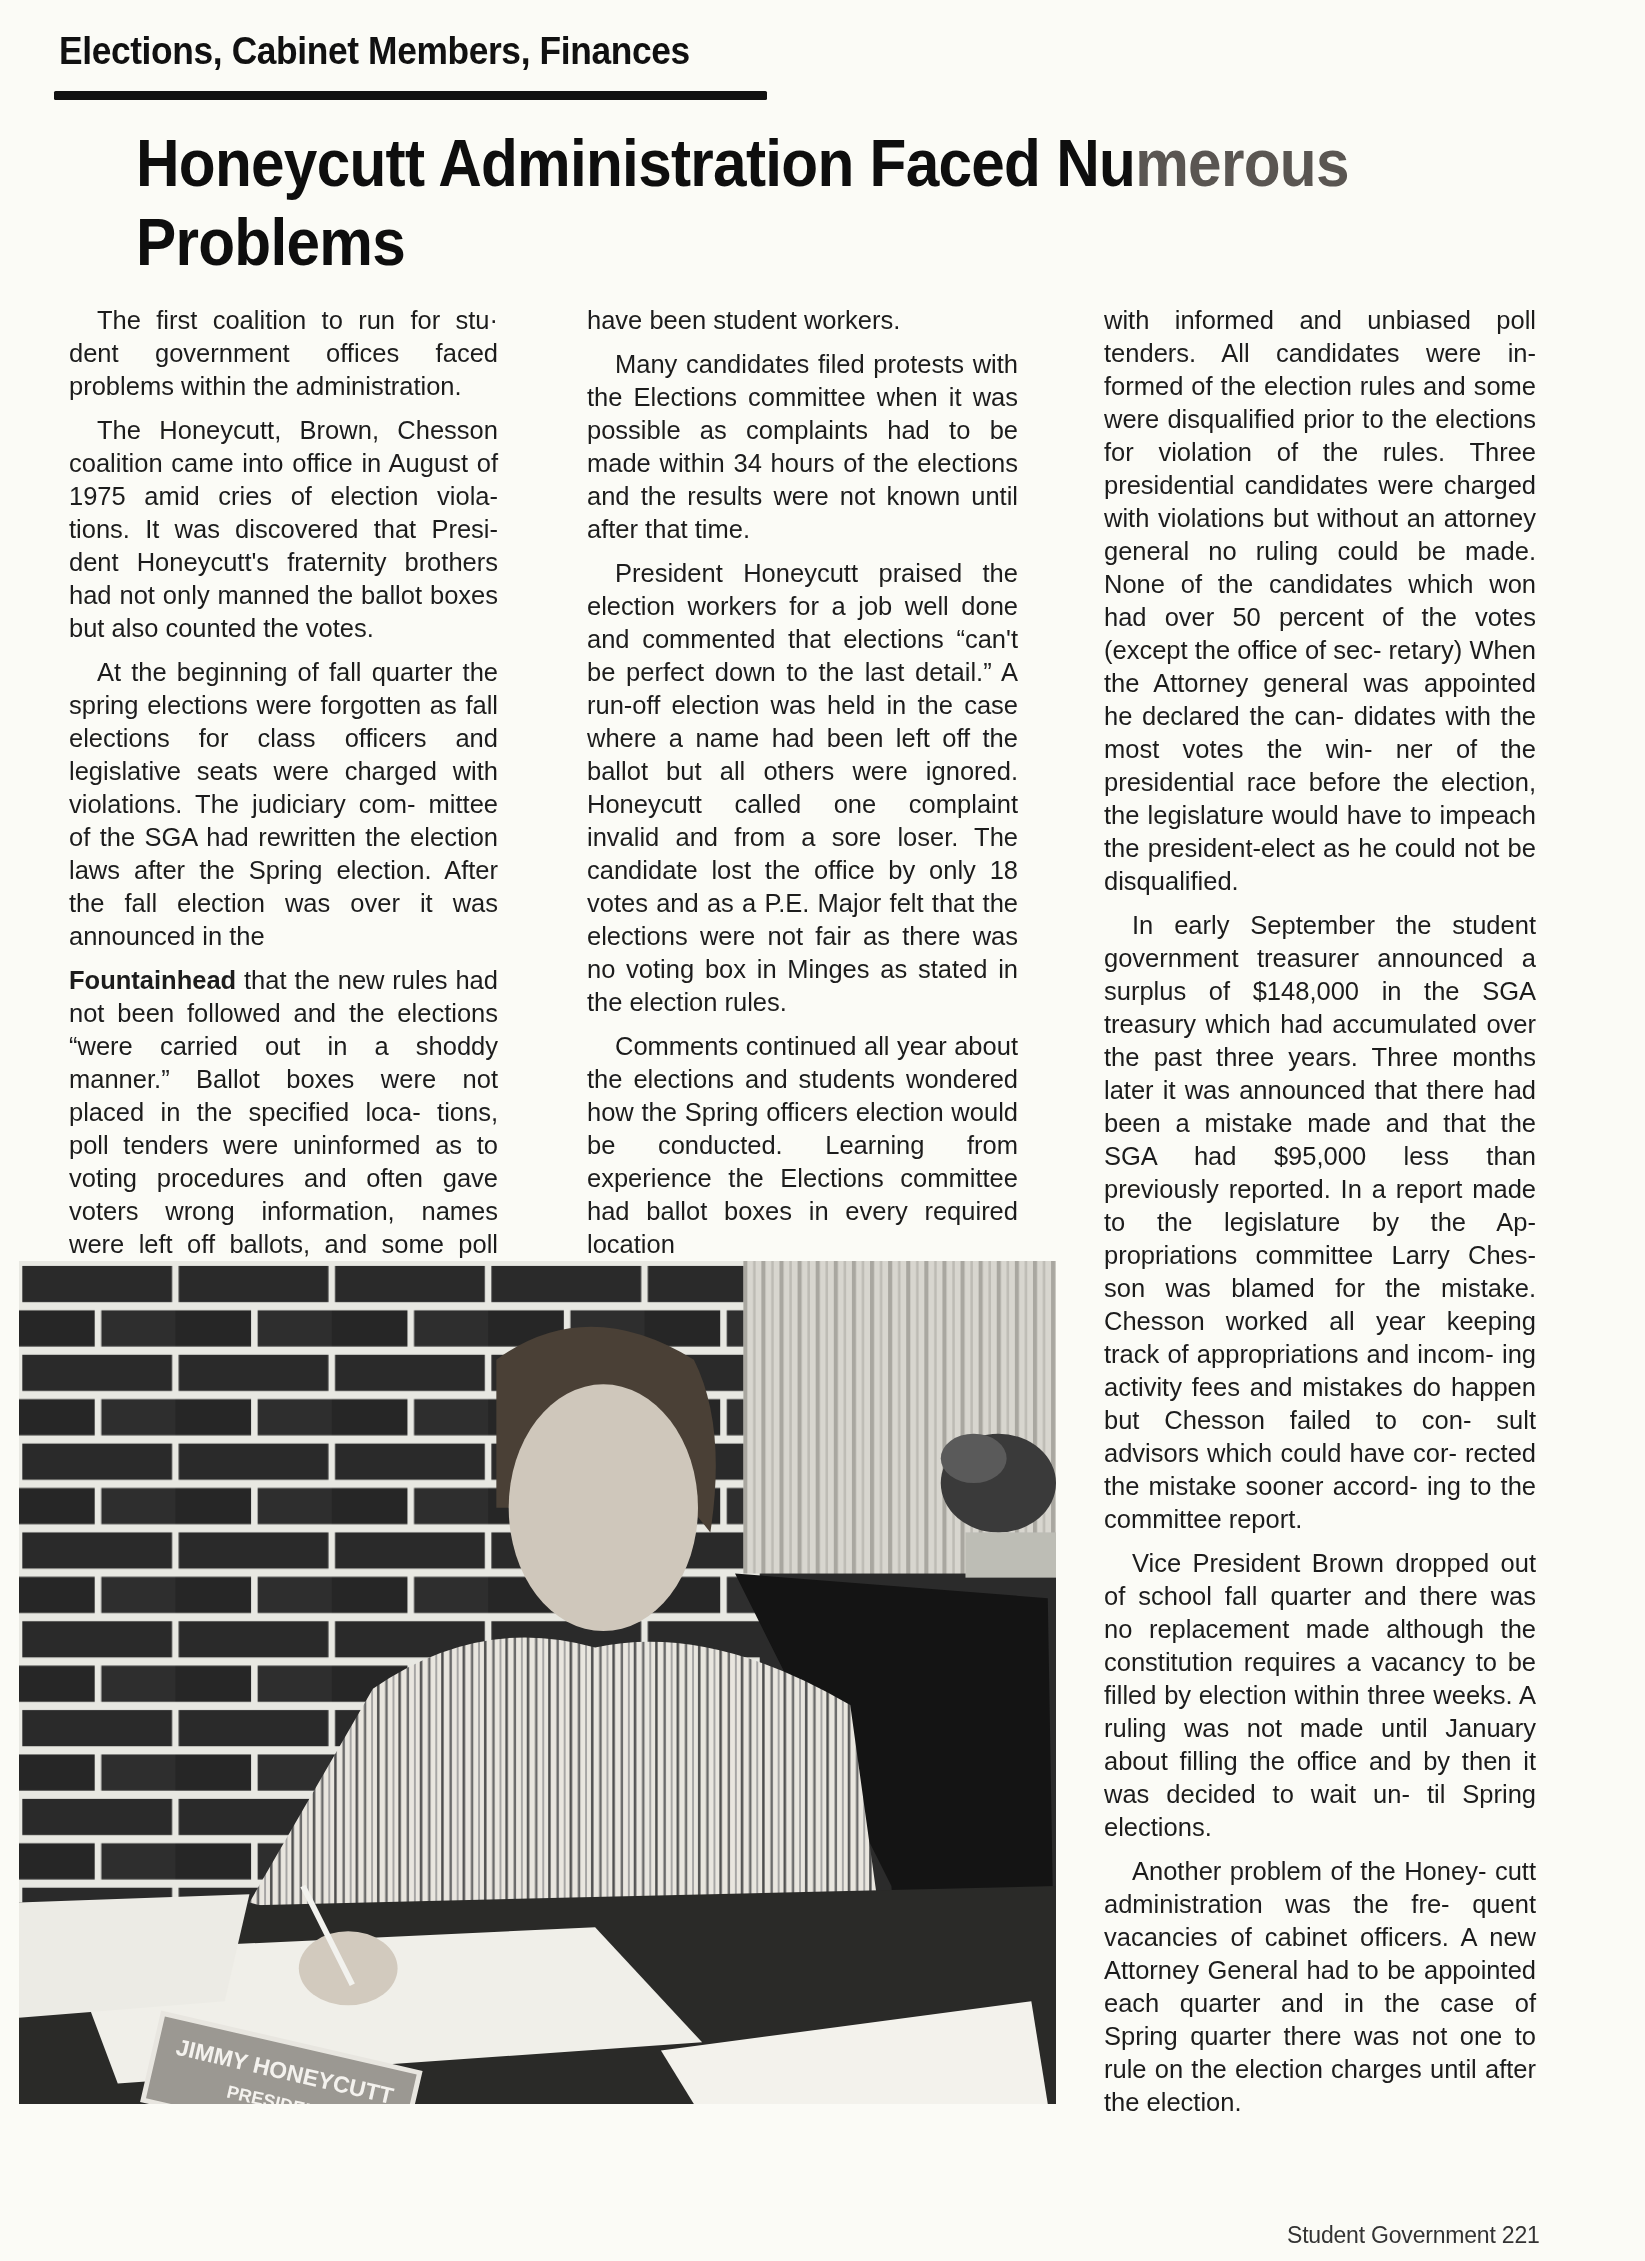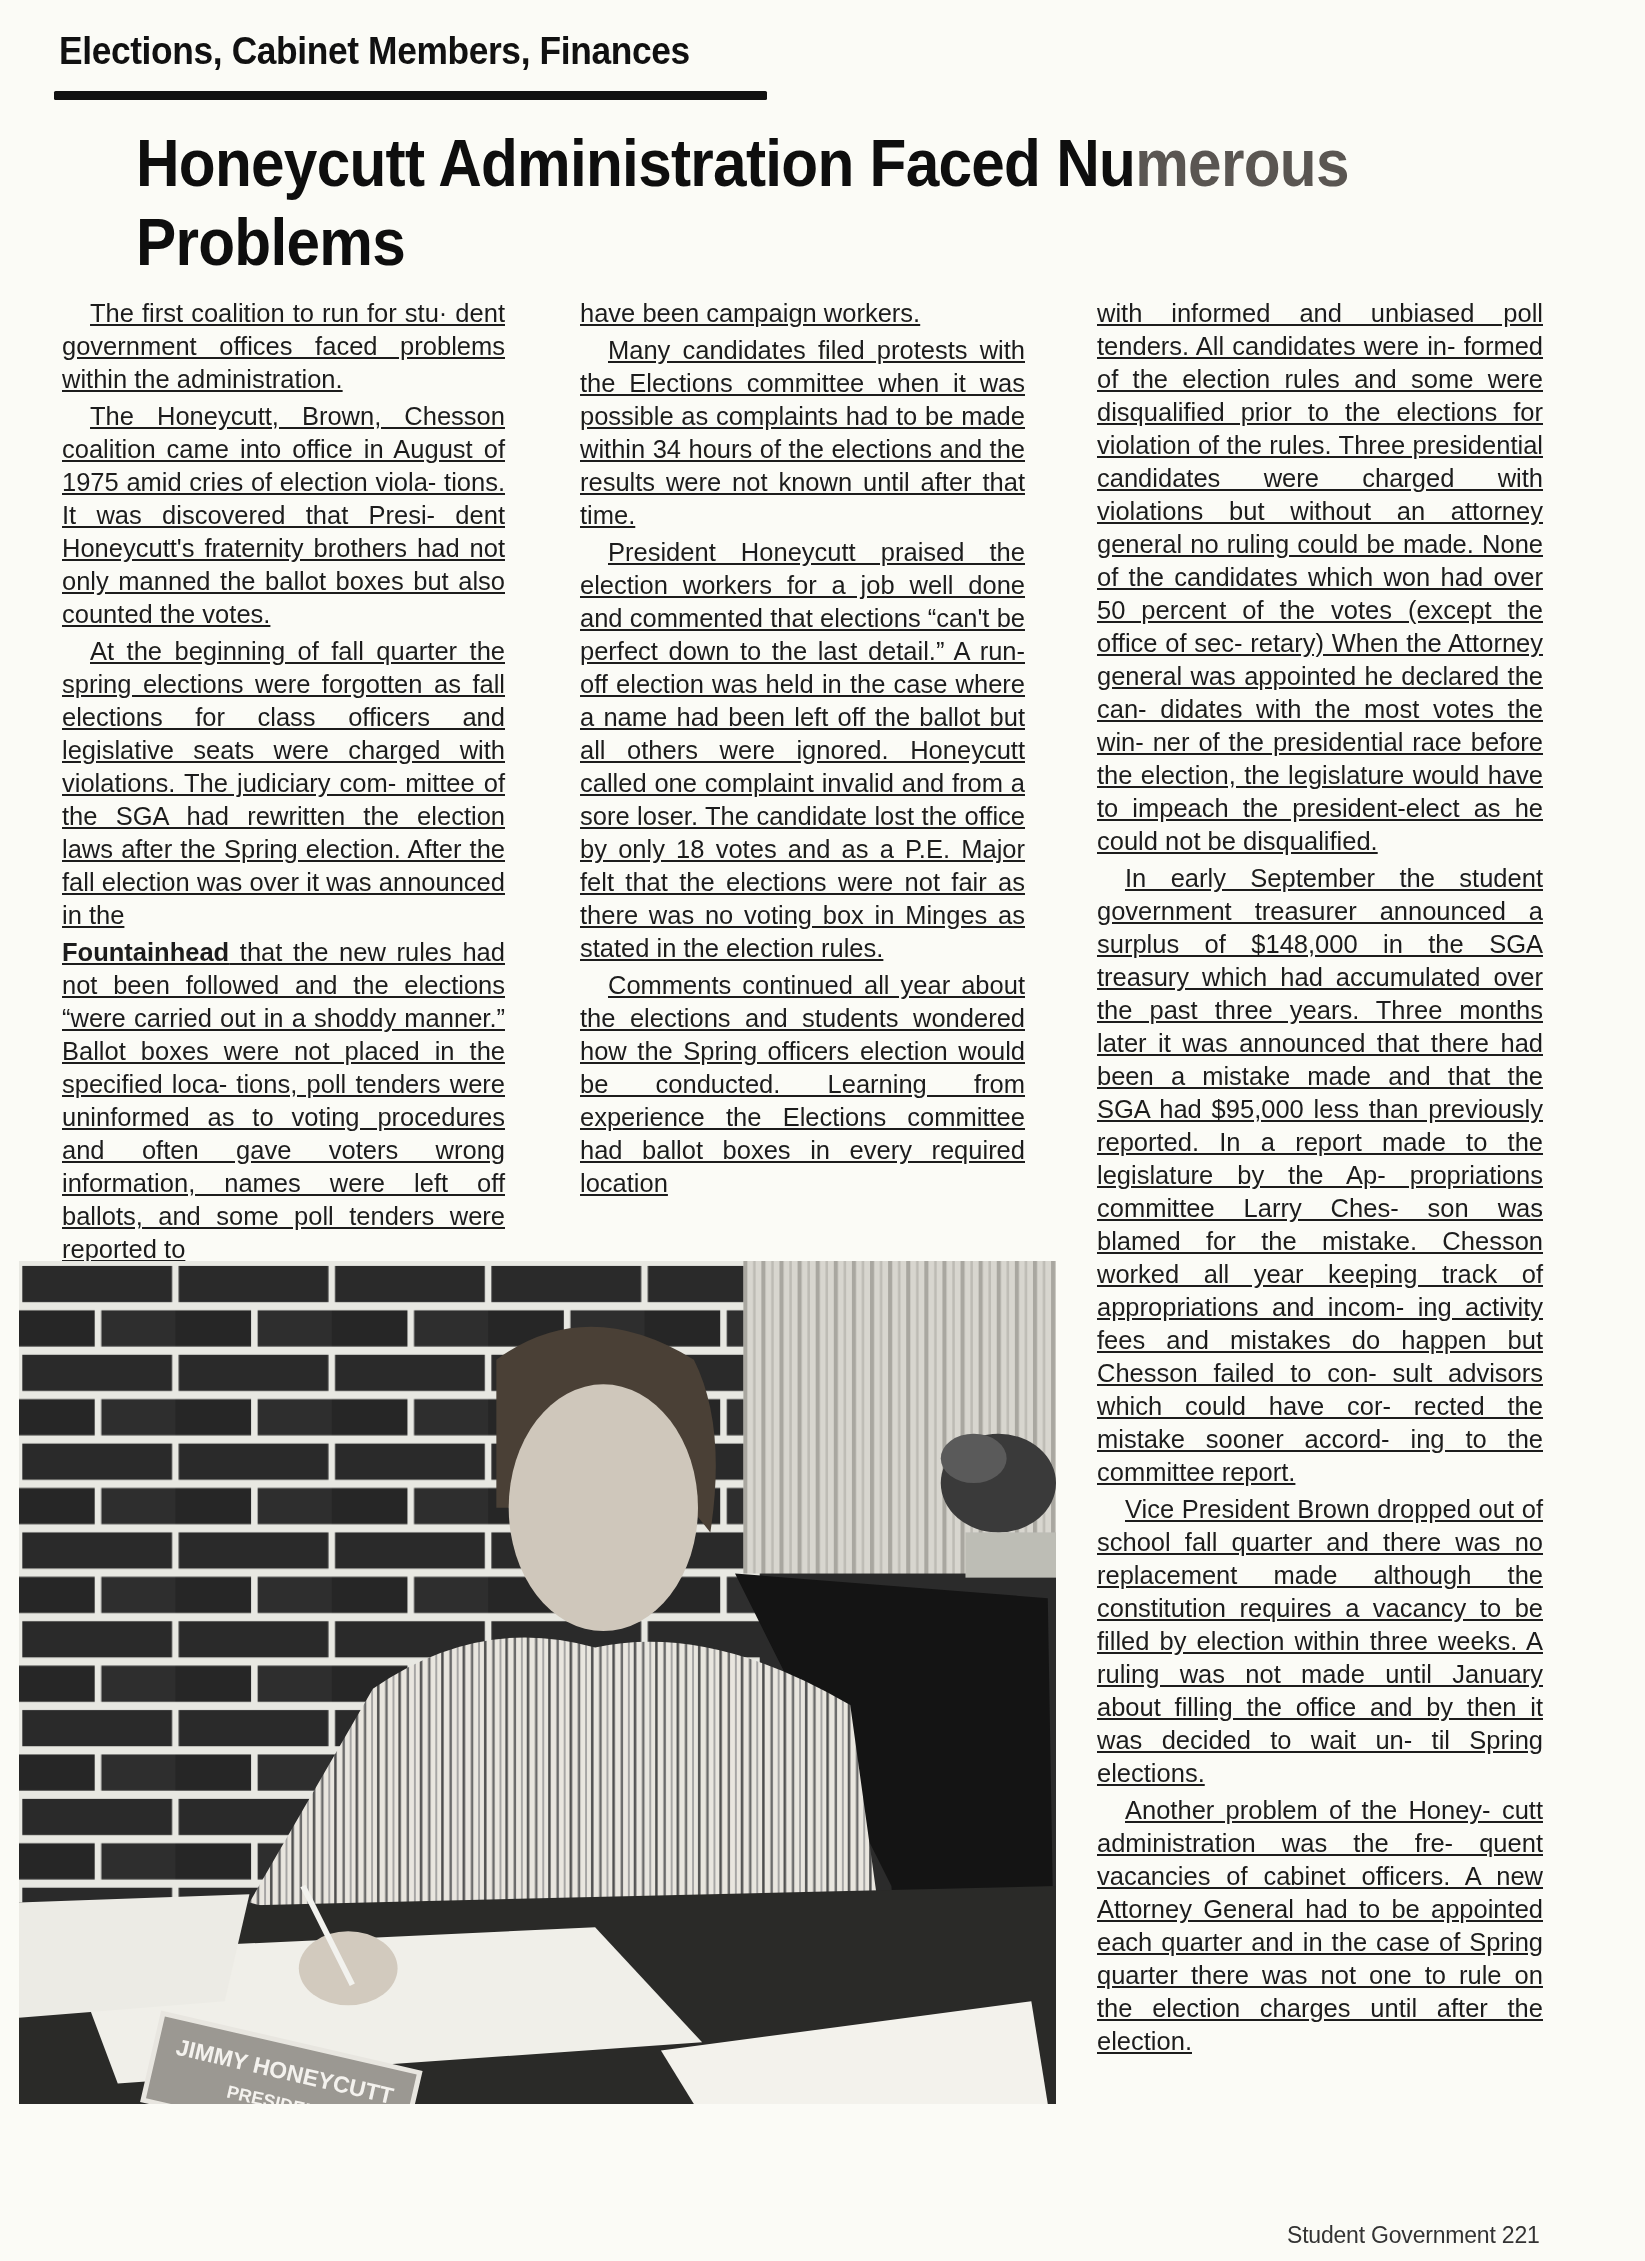--- a/index.html
+++ b/index.html
@@ -24,21 +24,21 @@
     font-size:67px; line-height:79px; color:#0e0e0e; letter-spacing:-0.8px;
     transform:scaleX(0.9); transform-origin:left top;
   }
   .headline .fade { color:#5a5652; }
   .col {
     position:absolute; top:293px;
     font-family:"Liberation Sans", sans-serif;
     font-size:25.5px; line-height:33px; color:#1c1c1c;
     text-align:justify; hyphens:manual;
   }
-  .col p { margin:4px; text-indent:28px;text-decoration:underline; }
+  .col p { margin:11px; text-indent:28px; }
   .col p.cont { text-indent:0; }
   .col1 { left:58px; width:451px; }
   .col2 { left:576px; width:453px; }
   .col3 { left:1093px; width:454px; }
   .col b { font-weight:bold; }
   .photo {
     position:absolute; left:19px; top:1261px; width:1037px; height:843px;
     background:#2b2b2b; overflow:hidden;
   }
   .photo svg { width:100%; height:100%; display:block; }
@@ -60,21 +60,21 @@
   <span>Problems</span>
 </h1>
 
 <div class="col col1">
     <p>The first coalition to run for stu· dent government offices faced problems within the administration.</p>
     <p>The Honeycutt, Brown, Chesson coalition came into office in August of 1975 amid cries of election viola- tions. It was discovered that Presi- dent Honeycutt's fraternity brothers had not only manned the ballot boxes but also counted the votes.</p>
     <p>At the beginning of fall quarter the spring elections were forgotten as fall elections for class officers and legislative seats were charged with violations. The judiciary com- mittee of the SGA had rewritten the election laws after the Spring election. After the fall election was over it was announced in the</p>
     <p class="cont"><b>Fountainhead</b><span> that the new rules had not been followed and the elections “were carried out in a shoddy manner.” Ballot boxes were not placed in the specified loca- tions, poll tenders were uninformed as to voting procedures and often gave voters wrong information, names were left off ballots, and some poll tenders were reported to</span></p>
   </div>
 <div class="col col2">
-    <p class="cont">have been campaign workers.</p>
+    <p class="cont">have been student workers.</p>
     <p>Many candidates filed protests with the Elections committee when it was possible as complaints had to be made within 34 hours of the elections and the results were not known until after that time.</p>
     <p>President Honeycutt praised the election workers for a job well done and commented that elections “can't be perfect down to the last detail.” A run-off election was held in the case where a name had been left off the ballot but all others were ignored. Honeycutt called one complaint invalid and from a sore loser. The candidate lost the office by only 18 votes and as a P.E. Major felt that the elections were not fair as there was no voting box in Minges as stated in the election rules.</p>
     <p>Comments continued all year about the elections and students wondered how the Spring officers election would be conducted. Learning from experience the Elections committee had ballot boxes in every required location</p>
   </div>
 <div class="col col3">
     <p class="cont">with informed and unbiased poll tenders. All candidates were in- formed of the election rules and some were disqualified prior to the elections for violation of the rules. Three presidential candidates were charged with violations but without an attorney general no ruling could be made. None of the candidates which won had over 50 percent of the votes (except the office of sec- retary) When the Attorney general was appointed he declared the can- didates with the most votes the win- ner of the presidential race before the election, the legislature would have to impeach the president-elect as he could not be disqualified.</p>
     <p>In early September the student government treasurer announced a surplus of $148,000 in the SGA treasury which had accumulated over the past three years. Three months later it was announced that there had been a mistake made and that the SGA had $95,000 less than previously reported. In a report made to the legislature by the Ap- propriations committee Larry Ches- son was blamed for the mistake. Chesson worked all year keeping track of appropriations and incom- ing activity fees and mistakes do happen but Chesson failed to con- sult advisors which could have cor- rected the mistake sooner accord- ing to the committee report.</p>
     <p>Vice President Brown dropped out of school fall quarter and there was no replacement made although the constitution requires a vacancy to be filled by election within three weeks. A ruling was not made until January about filling the office and by then it was decided to wait un- til Spring elections.</p>
     <p>Another problem of the Honey- cutt administration was the fre- quent vacancies of cabinet officers. A new Attorney General had to be appointed each quarter and in the case of Spring quarter there was not one to rule on the election charges until after the election.</p>
   </div>

